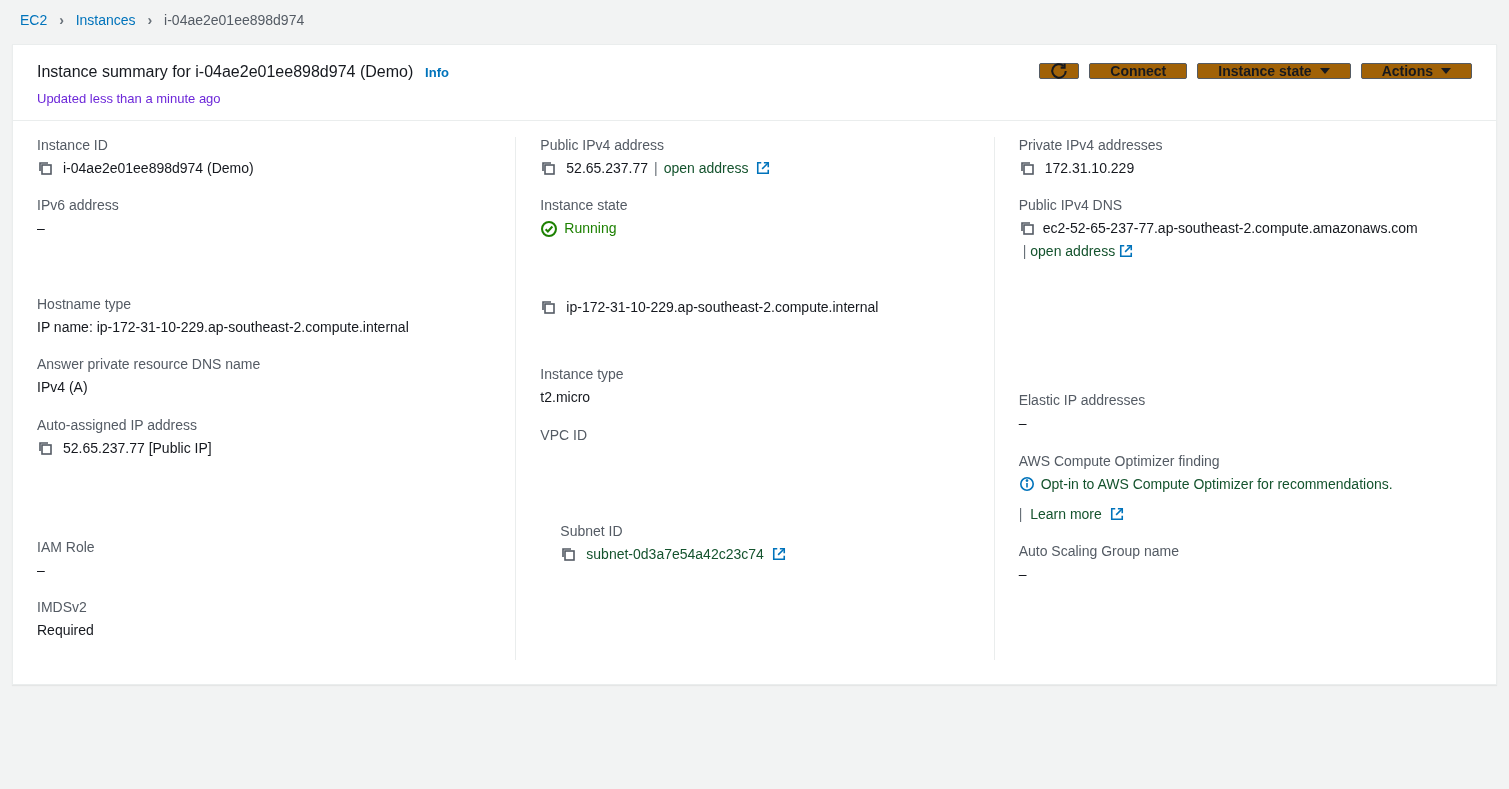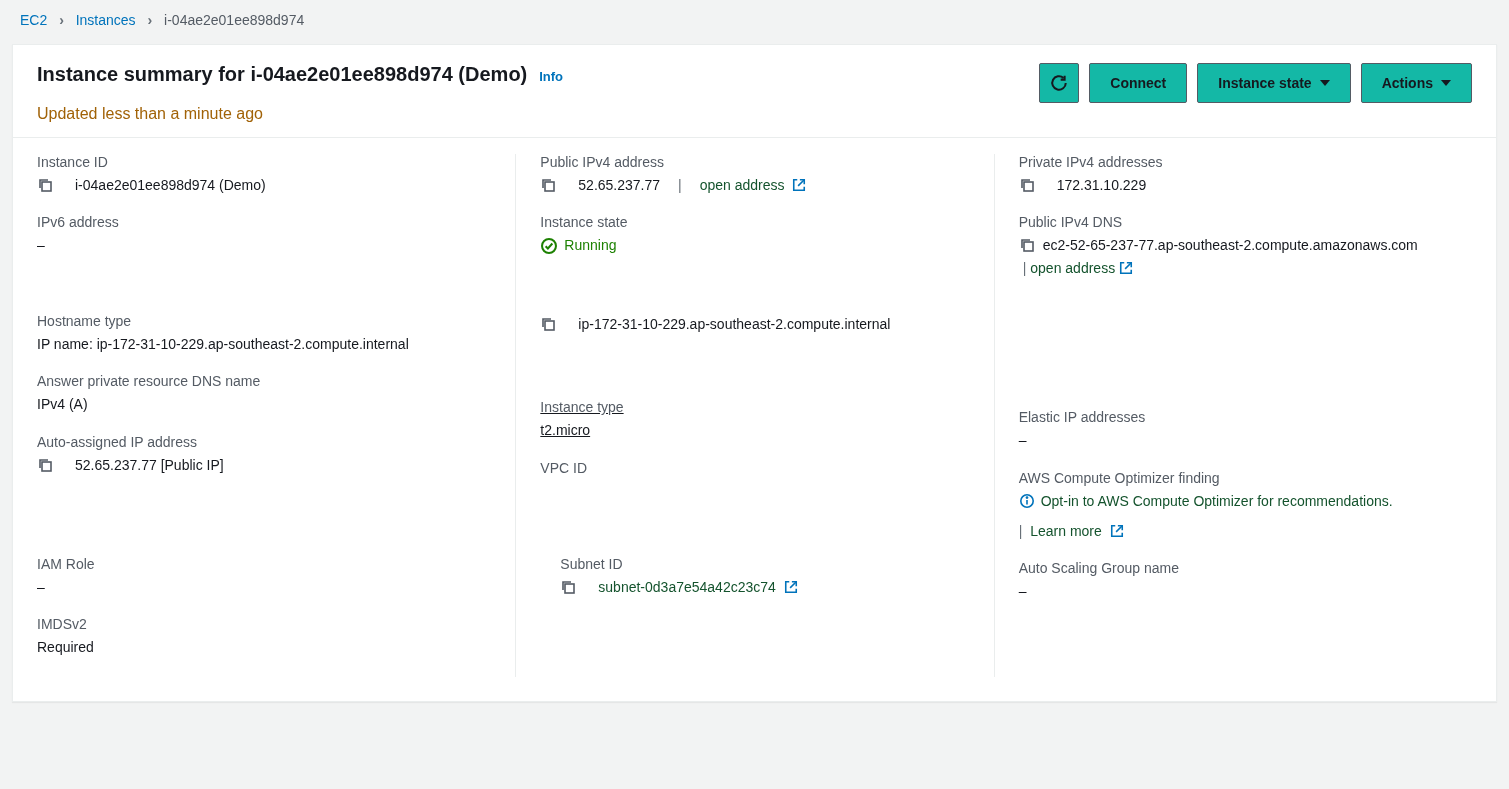--- a/index.html
+++ b/index.html
@@ -31,50 +31,50 @@
   box-shadow: 0 1px 1px rgba(0,0,0,0.05);
 }
 .panel-header {
   padding: 18px 24px 14px 24px;
   border-bottom: 1px solid #eaeded;
   display: flex;
   justify-content: space-between;
   align-items: flex-start;
 }
 .title-block h1 {
-  font-size: 20px;
-  font-weight: 700;
+  font-size: 16px;
+  font-weight: 400;
   display: inline;
 }
 .info-link {
   color: #0073bb;
   font-size: 13px;
   font-weight: 700;
   margin-left: 8px;
   cursor: pointer;
 }
 .subtitle {
-  color: #a16207;
-  font-size: 16px;
-  margin-top: 19px;
+  color: #6d28d9;
+  font-size: 13px;
+  margin-top: 10px;
 }
 .actions { display: flex; gap: 10px; }
 .btn {
-  background: #14b8a6;
+  background: #a16207;
   border: 1px solid #545b64;
   border-radius: 2px;
   padding: 6px 20px;
   font-size: 14px;
   font-weight: 700;
   color: #16191f;
   cursor: pointer;
   display: inline-flex;
   align-items: center;
   gap: 8px;
-  height: 40px;
+  height: 16px;
 }
 .btn.icon-only { padding: 6px 10px; }
 .caret-down {
   width: 0; height: 0;
   border-left: 5px solid transparent;
   border-right: 5px solid transparent;
   border-top: 6px solid #16191f;
 }
 .detail-grid {
   display: grid;
@@ -92,21 +92,21 @@
   font-size: 14px;
   margin-bottom: 4px;
 }
 .field-value {
   color: #16191f;
   font-size: 14px;
   line-height: 1.6;
   display: flex;
   flex-wrap: wrap;
   align-items: center;
-  gap: 14px;
+  gap: 2px;
 }
 .field-value.block { display: block; }
 .copy-icon {
   display: inline-flex;
   width: 16px; height: 16px;
   margin-right: 8px;
   cursor: pointer;
   flex-shrink: 0;
 }
 .link { color: #14532d; cursor: pointer; text-decoration: none; }
@@ -269,21 +269,21 @@
         <div class="field-value">
           <span class="copy-icon">
               <svg viewBox="0 0 16 16" fill="none" stroke="#545b64" stroke-width="1.6">
                 <rect x="5" y="5" width="9" height="9"></rect>
                 <path d="M3 11V3h8"></path>
               </svg>
             </span>
           <span>ip-172-31-10-229.ap-southeast-2.compute.internal</span>
         </div>
       </div>
-      <div class="field" style="margin-top:64px;text-decoration:underline;">
+      <div class="field" style="margin-top:48px;">
         <div class="field-label">Instance type</div>
         <div class="field-value">
             <span>t2.micro</span>
           </div>
       </div>
       <div class="field">
         <div class="field-label">VPC ID</div>
       </div>
       <div class="field" style="margin-top:80px;margin-left:20px;">
         <div class="field-label">Subnet ID</div>

